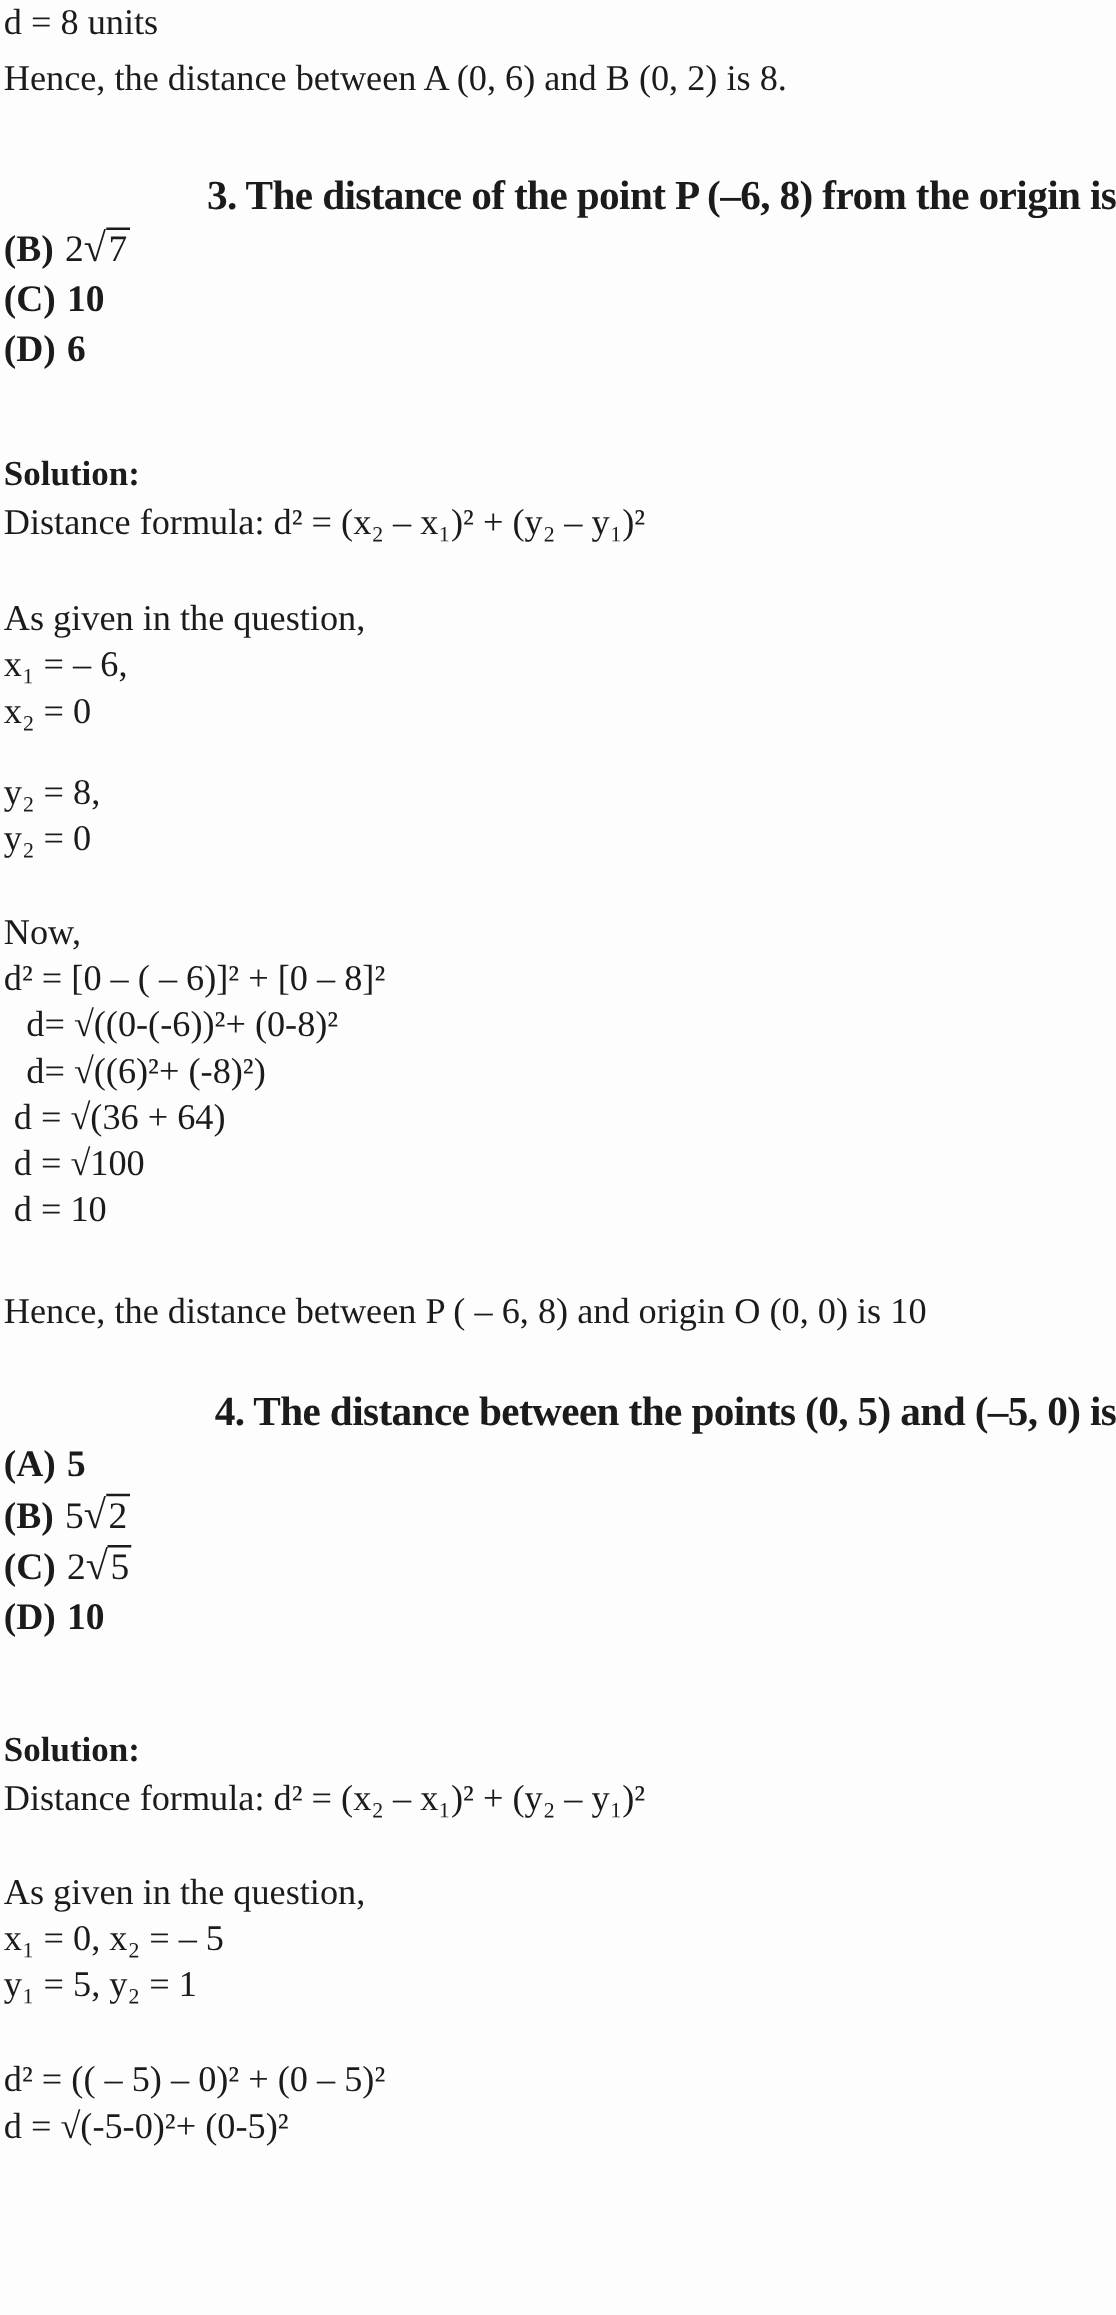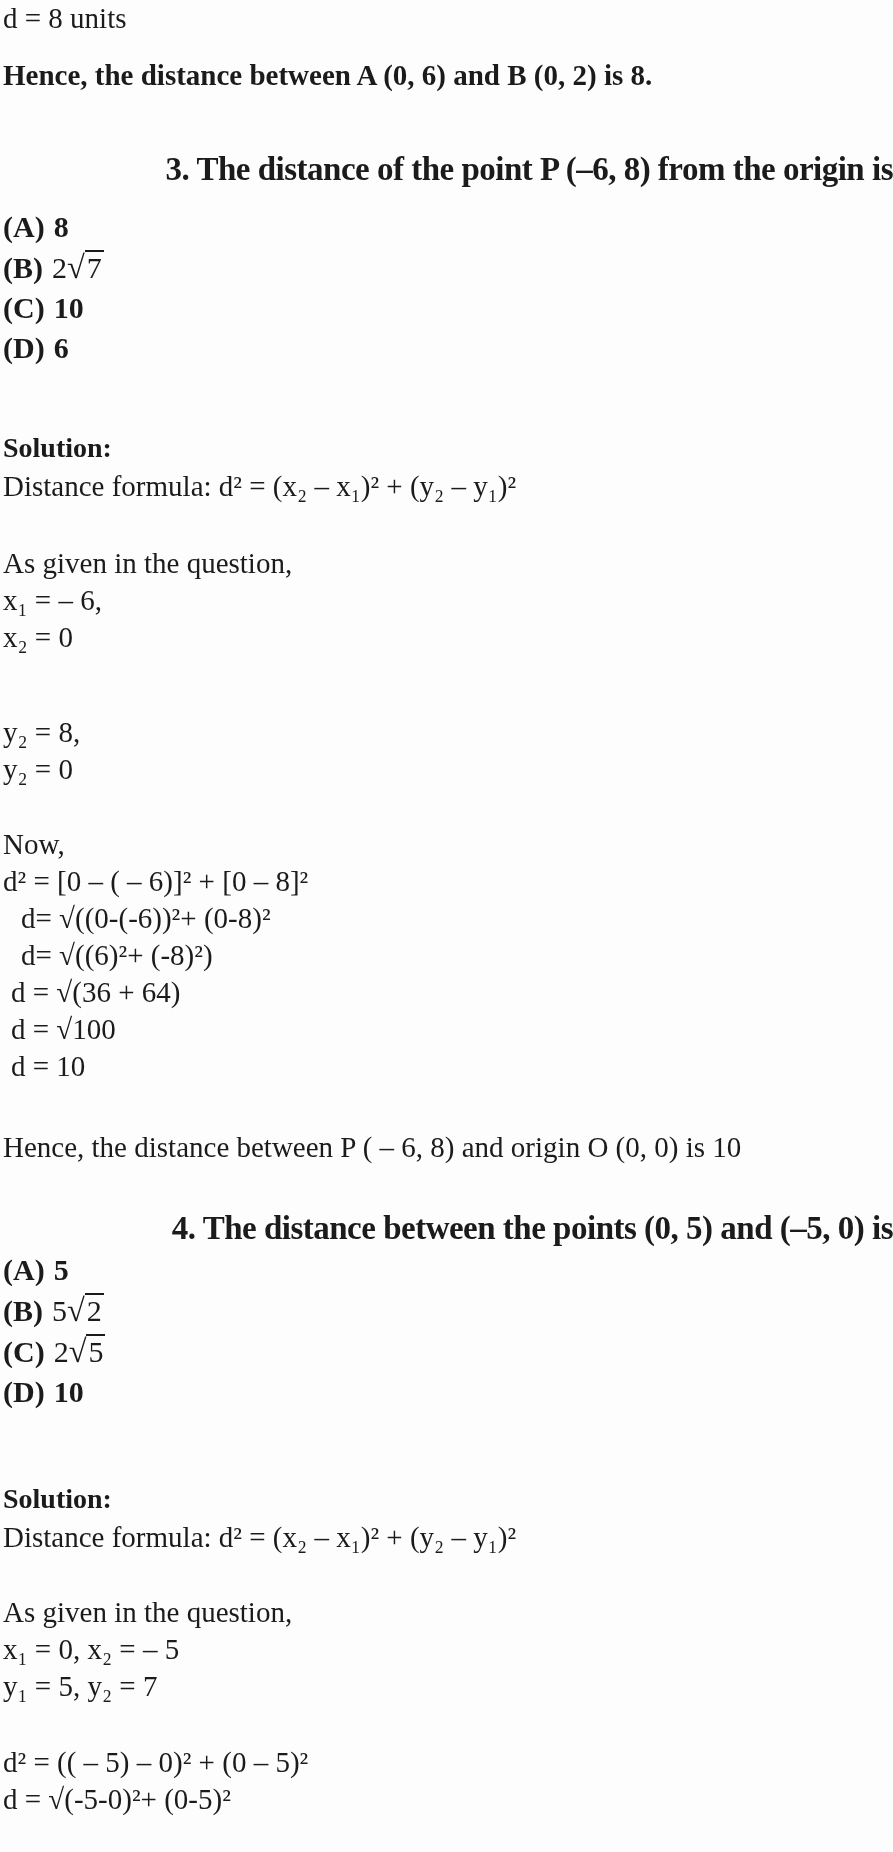--- a/index.html
+++ b/index.html
@@ -59,45 +59,42 @@
     padding: 0 2px;
     line-height: 1.05;
   }
   .radicand:empty {
     border-top: none;
     padding: 0;
   }
   
   .mt-2  { margin-top: 2px; }
   .mt-16 { margin-top: 16px; }
-  .mt-26 { margin-top: 20px; font-weight: bold; }
+  .mt-26 { margin-top: 8px; }
   .mt-39 { margin-top: 39px; }
   .mt-40 { margin-top: 40px; }
-  .mt-42 { margin-top: 58px; }
+  .mt-42 { margin-top: 28px; }
   .mt-43 { margin-top: 38px; }
   .mt-44 { margin-top: 44px; }
   .mt-53 { margin-top: 53px; }
   .mt-60 { margin-top: 60px; }
   .mt-67 { margin-top: 67px; }
   .ind-8  { padding-left: 8px; }
   .ind-18 { padding-left: 18px; }
 </style>
 </head>
 <body>
 
 <div class="page">
 
   <div class="line">d = 8 units</div>
   <div class="line mt-26">Hence, the distance between A (0, 6) and B (0, 2) is 8.</div>
 
   <div class="heading mt-53">3. The distance of the point P (–6, 8) from the origin is</div>
 
-  <div class="option mt-16">
-    <span class="opt-label">(A)</span><span>8</span>
-  </div>
   <div class="option">
     <span class="opt-label">(B)</span><span class="opt-math"><span>2</span><span class="rad-sign">√</span><span class="radicand">7</span></span>
   </div>
   <div class="option">
     <span class="opt-label">(C)</span><span>10</span>
   </div>
   <div class="option">
     <span class="opt-label">(D)</span><span>6</span>
   </div>
 
@@ -134,18 +131,18 @@
   </div>
   <div class="option">
     <span class="opt-label">(D)</span><span>10</span>
   </div>
 
   <div class="solution-label mt-67">Solution:</div>
   <div class="line">Distance formula: d² = (x₂ – x₁)² + (y₂ – y₁)²</div>
 
   <div class="line mt-43">As given in the question,</div>
   <div class="line">x₁ = 0, x₂ = – 5</div>
-  <div class="line">y₁ = 5, y₂ = 7</div>
+  <div class="line">y₁ = 5, y₂ = 1</div>
 
   <div class="line mt-39">d² = (( – 5) – 0)² + (0 – 5)²</div>
   <div class="line">d = √(-5-0)²+ (0-5)²</div>
 
 </div>
 
 </body></html>

